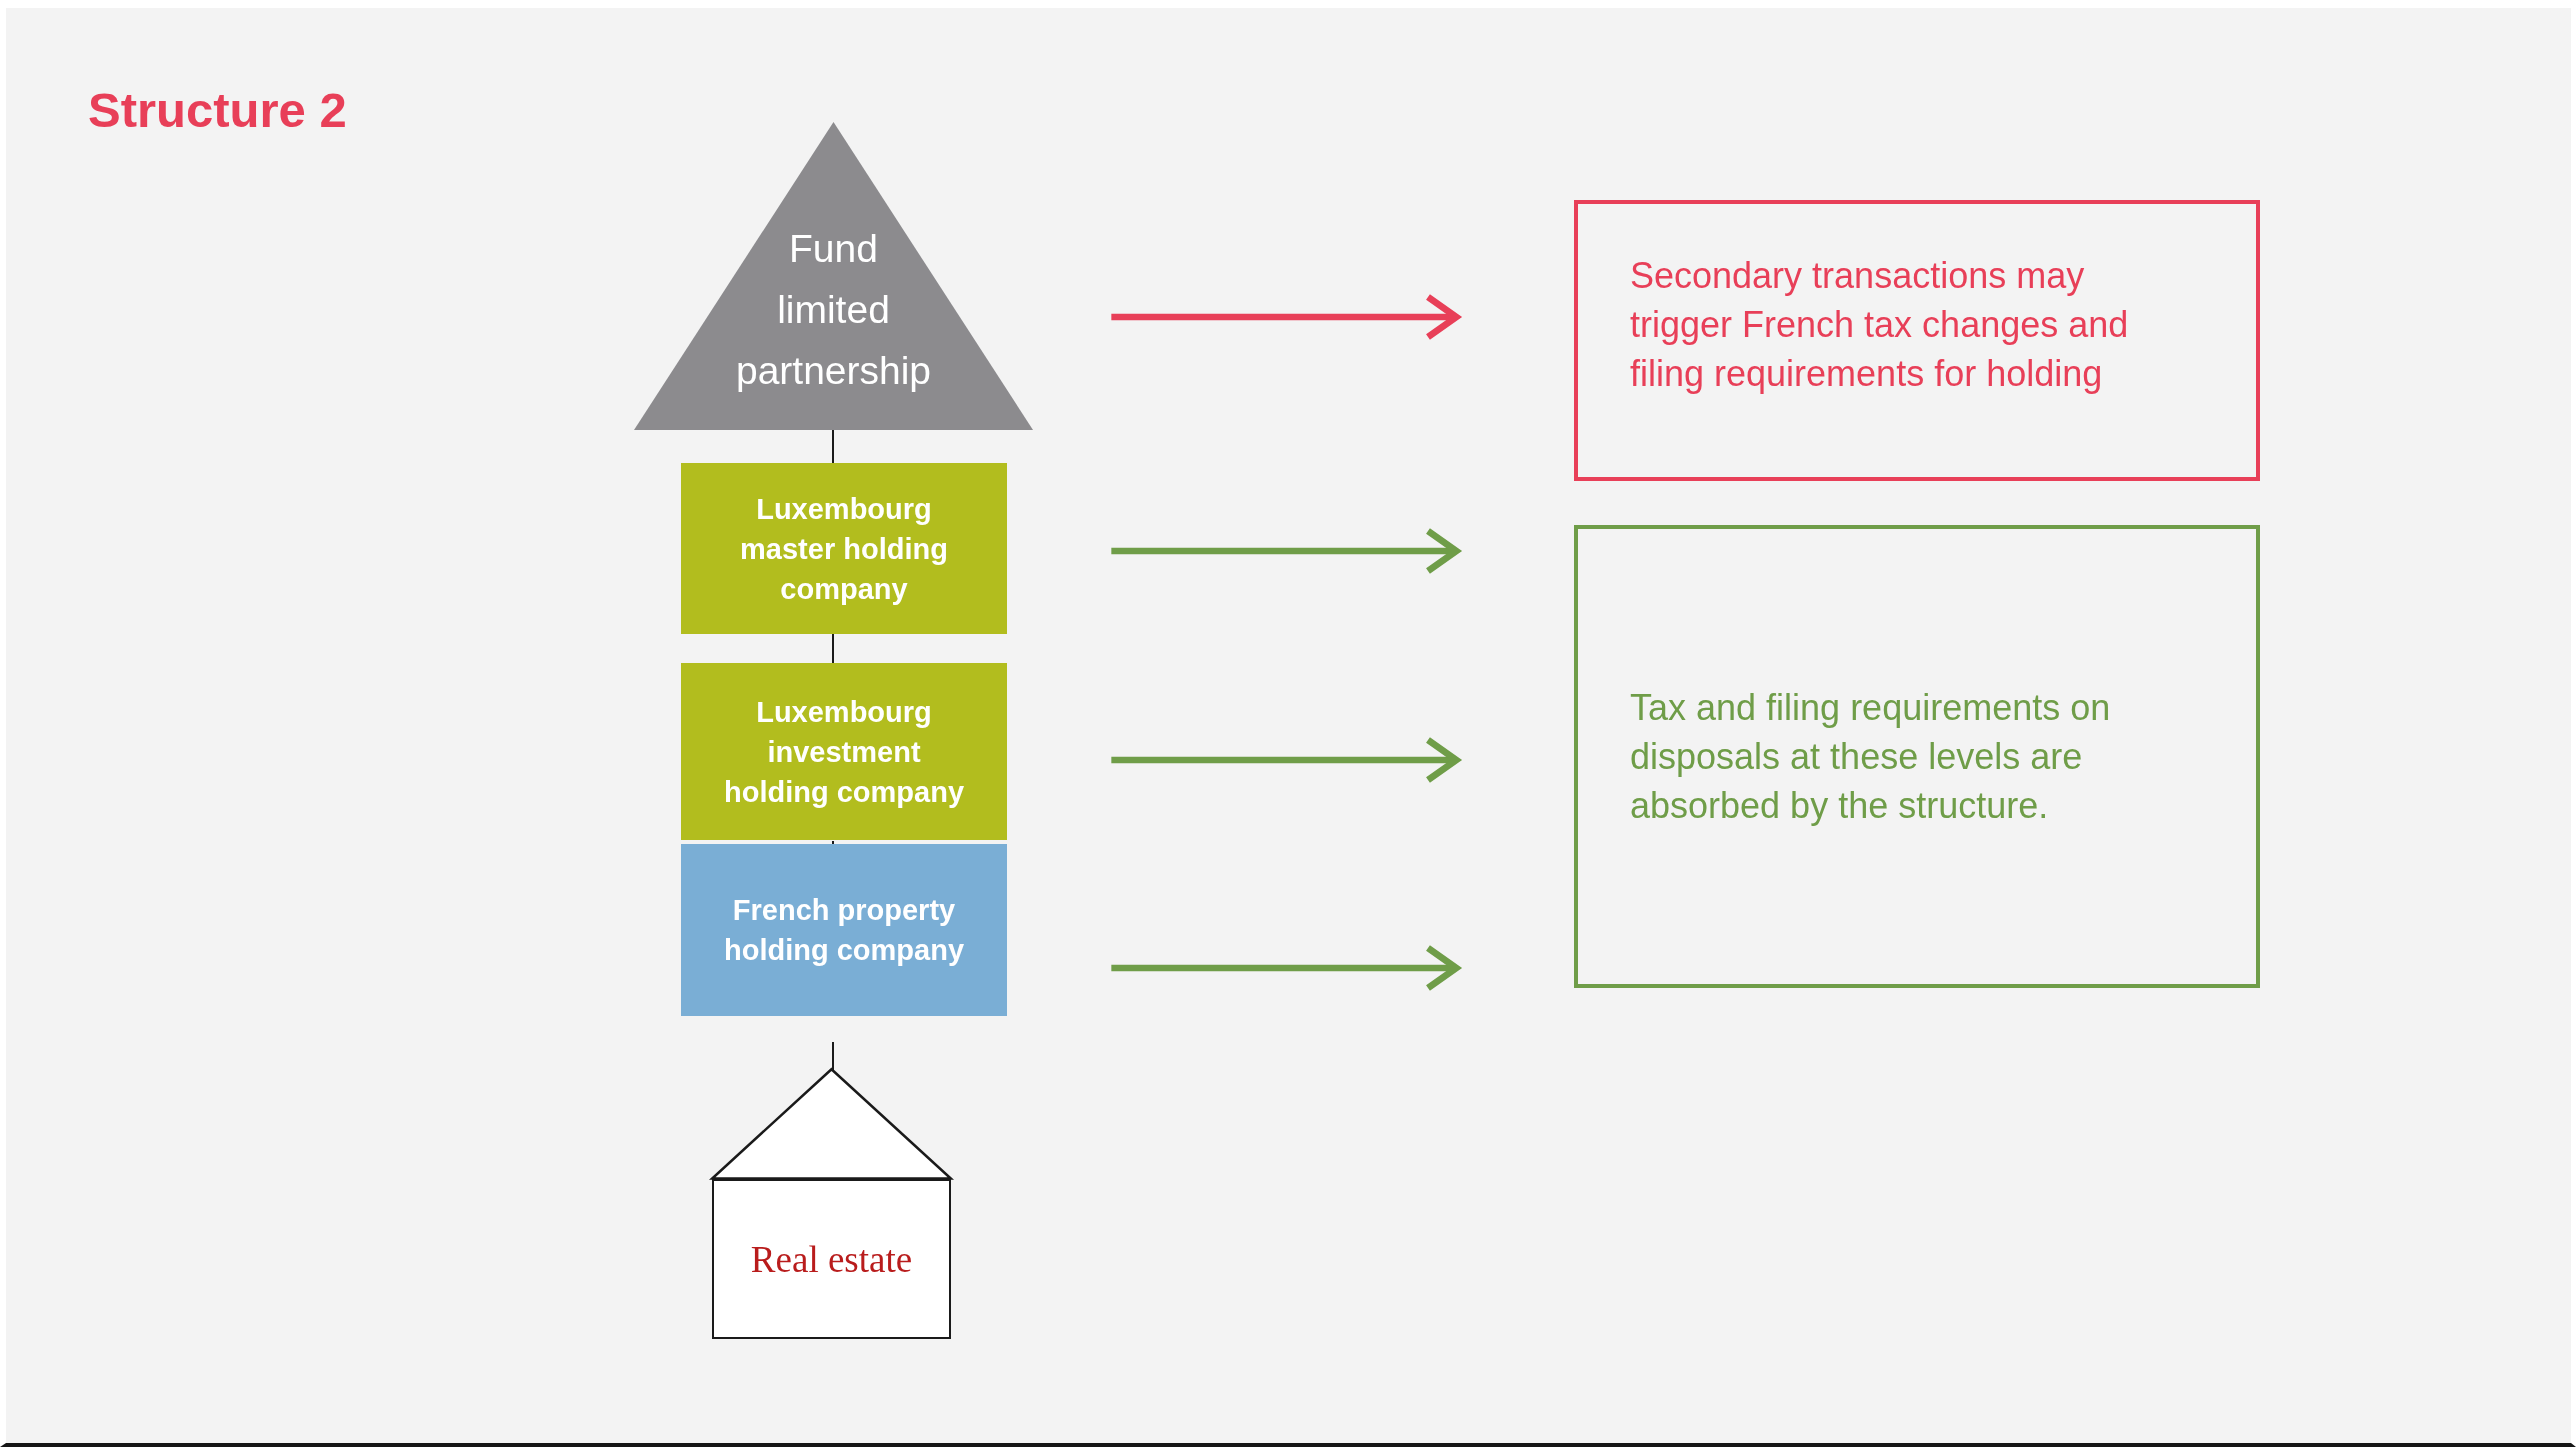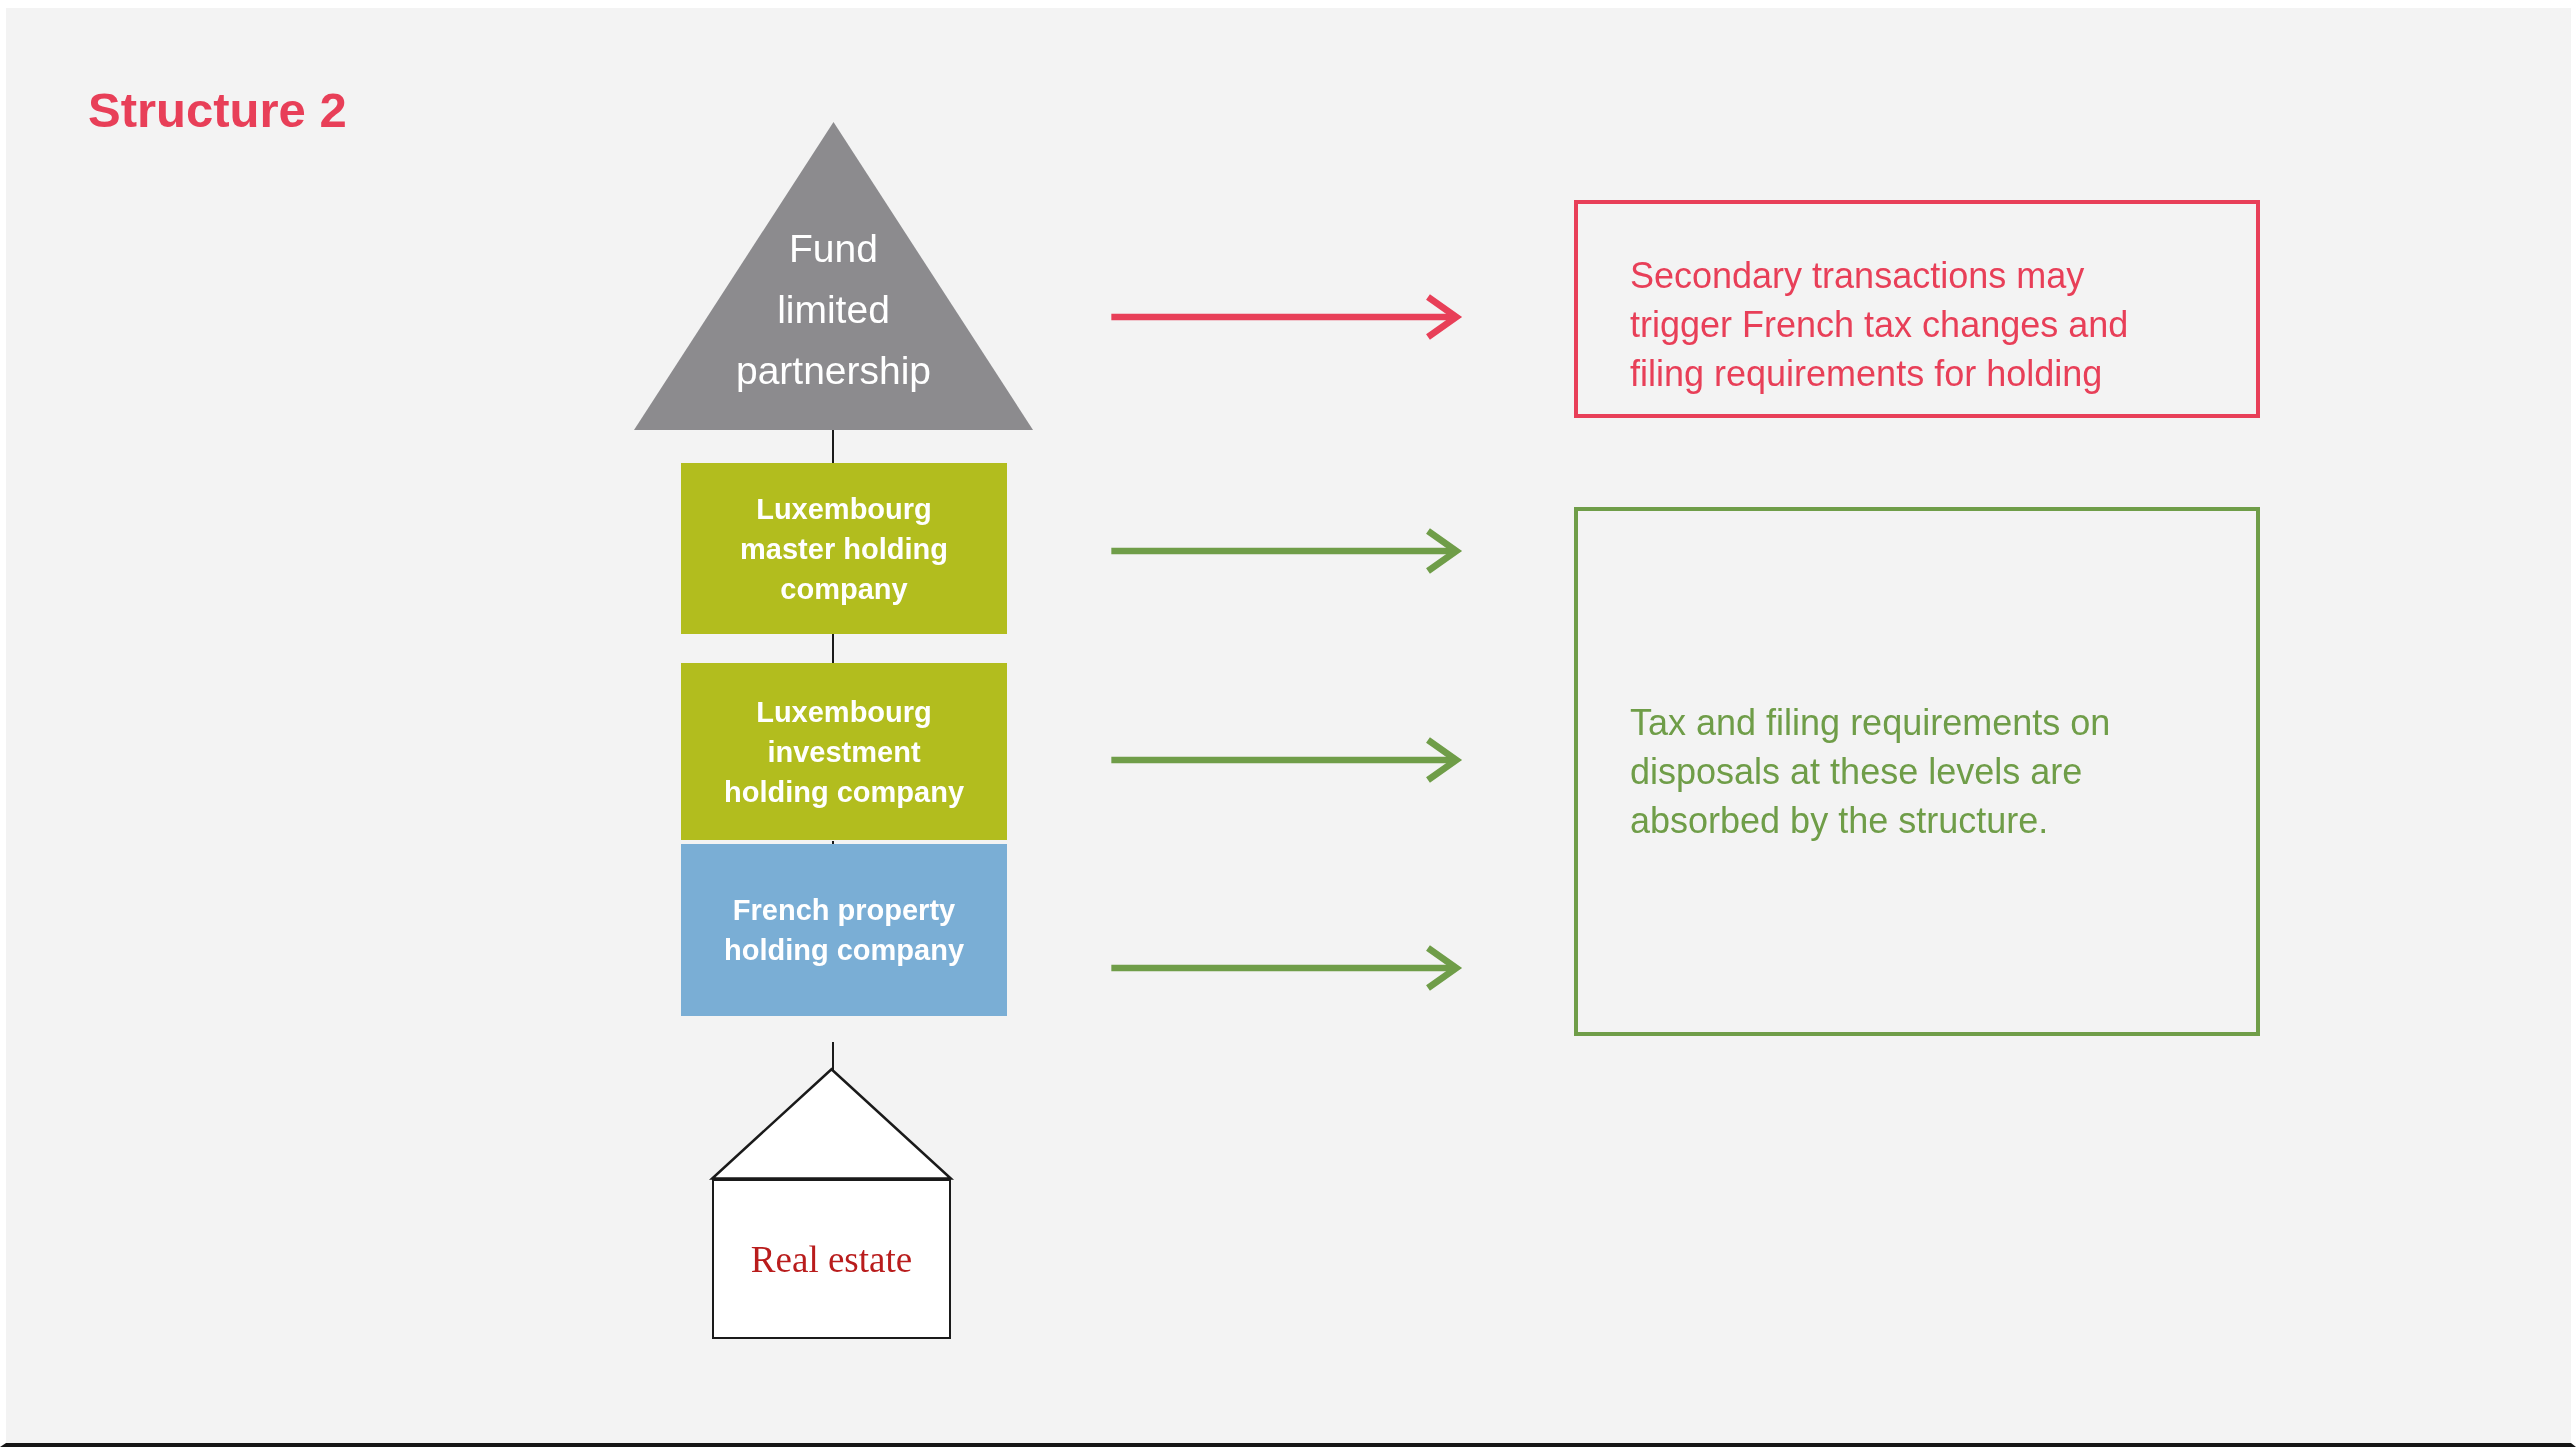--- a/index.html
+++ b/index.html
@@ -61,26 +61,26 @@
   .arrow-green line,.arrow-green polyline{stroke:#6f9d48;}
   .arrow-svg line,.arrow-svg polyline{stroke-width:8;fill:none;}
   
   .note-box{
     left:1568px;width:686px;box-sizing:border-box;
     display:flex;flex-direction:column;justify-content:center;
     padding-left:52px;padding-right:25px;
   }
   .note-box .ln{display:block;font-size:36px;line-height:49px;font-weight:normal;}
   #note-secondary{
-    top:192px;height:218px;border:4.2px solid #e83f58;
+    top:192px;height:281px;border:4.2px solid #e83f58;
     justify-content:flex-start;padding-top:47px;
   }
   #note-secondary .ln{color:#e83f58;}
   #note-absorbed{
-    top:499px;height:529px;border:4.2px solid #6f9d48;
+    top:517px;height:463px;border:4.2px solid #6f9d48;
   }
   #note-absorbed .ln{color:#6f9d48;}
 </style>
 </head>
 <body>
 
 <div id="canvas">
 
   <div class="abs page-title">Structure 2</div>
 

